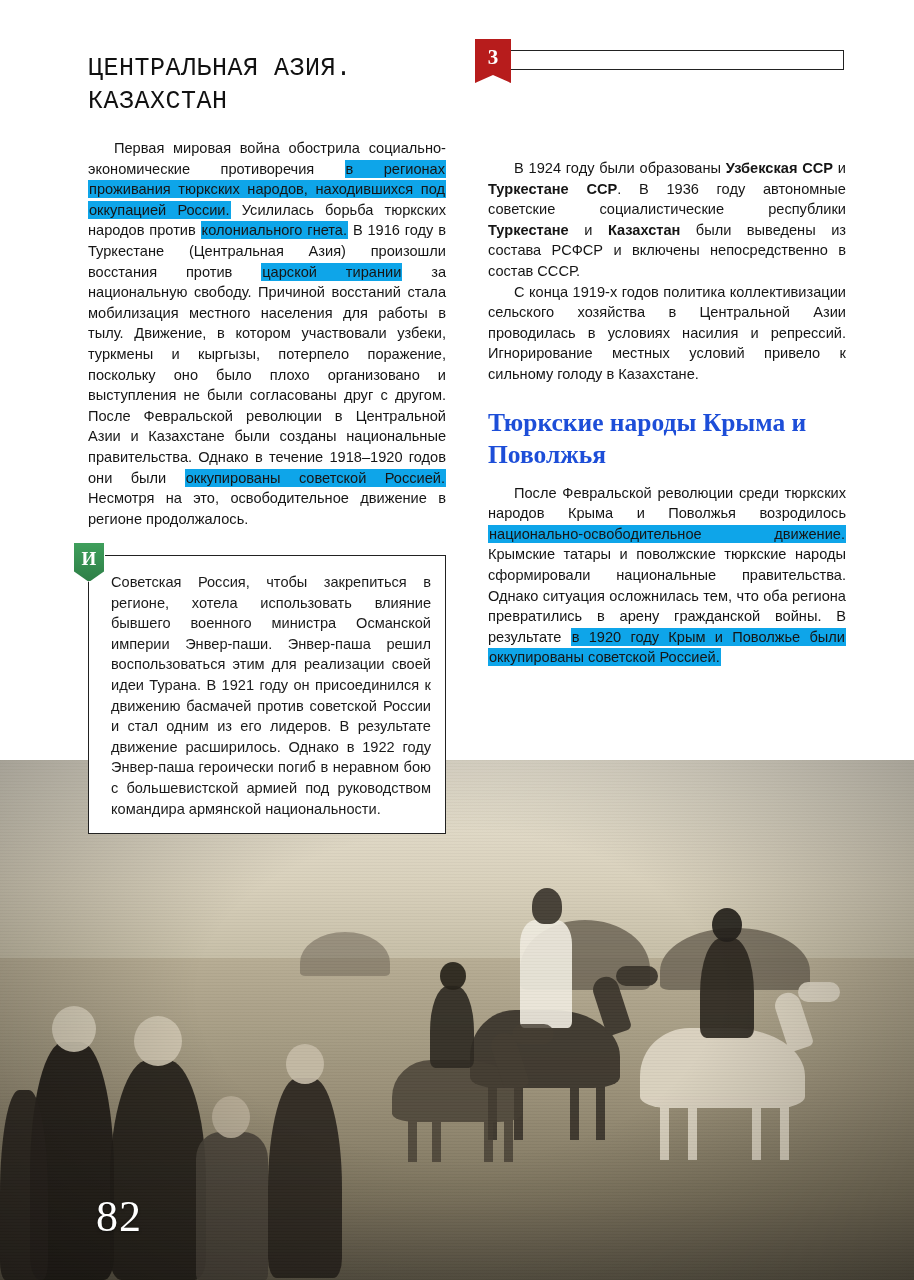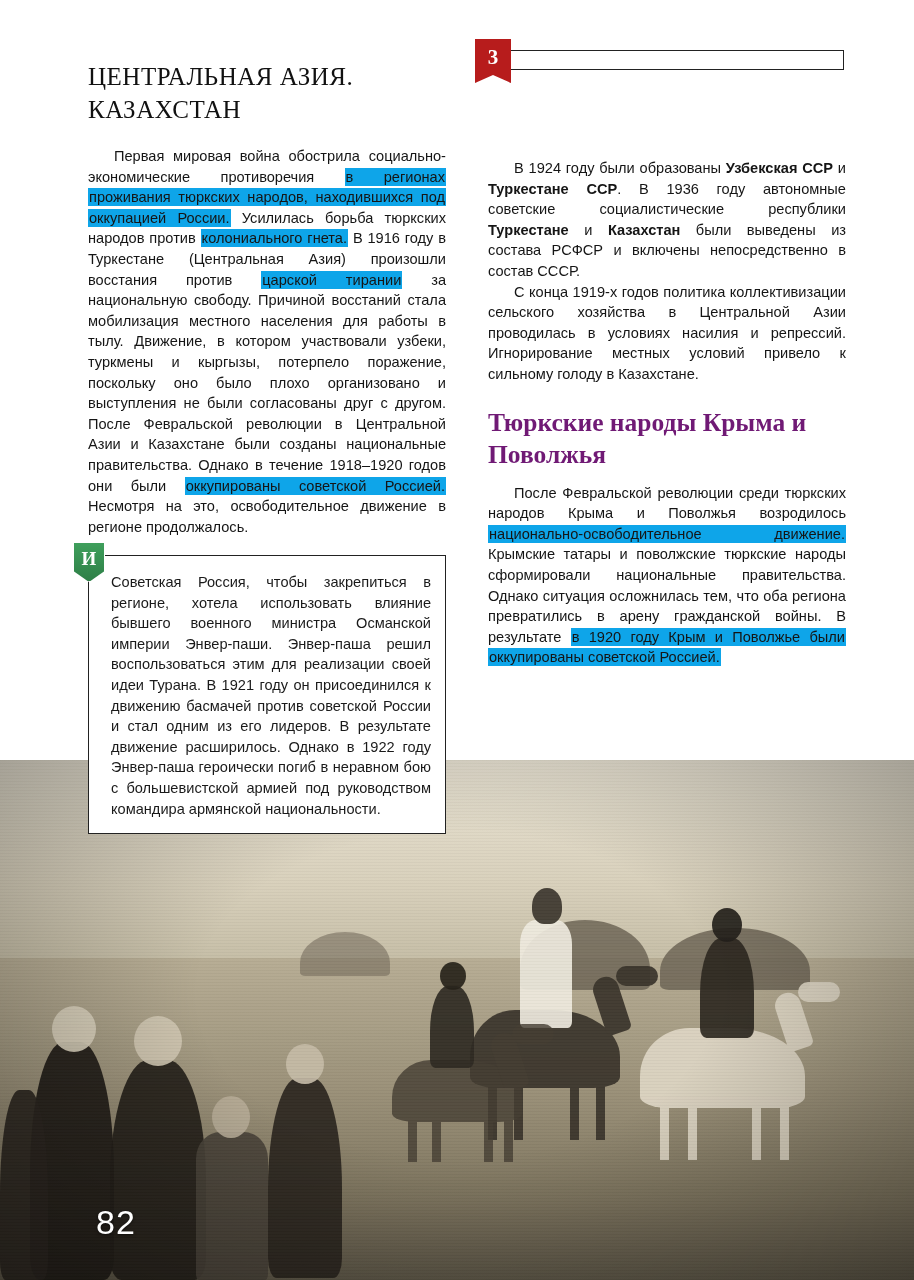--- a/index.html
+++ b/index.html
@@ -85,45 +85,45 @@
     border-radius: 50% 50% 6% 6% / 70% 70% 8% 8%;
     opacity: .85;
   }
 
   
   .page-number {
     position: absolute;
     left: 96px;
     bottom: 38px;
     color: #ffffff;
-    font-size: 34px;
+    font-size: 44px;
     letter-spacing: 1px;
-    font-family: Liberation Sans, sans-serif;
+    font-family: Liberation Serif, serif;
     text-shadow: 0 1px 3px rgba(0,0,0,.5);
   }
 
   
   .col {
     position: absolute;
     width: 358px;
     font-size: 14.6px;
     line-height: 20.6px;
     text-align: justify;
     color: #151515;
   }
   .col.left { left: 88px; top: 50px; }
   .col.right { left: 488px; top: 50px; }
 
   h1.chapter-title {
-    font-family: Liberation Serif, serif;
+    font-family: Liberation Mono, monospace;
     font-size: 25px;
     line-height: 33px;
     font-weight: 400;
     letter-spacing: .5px;
-    margin: 10px 0 20px 0;
+    margin: 2px 0 20px 0;
     color: #111;
     text-transform: uppercase;
     text-align: left;
   }
 
   p.para {
     margin: 0;
     text-indent: 26px;
   }
   p.para + p.para { margin-top: 0px; }
@@ -204,21 +204,21 @@
     border: 1px solid #ffffff;
     box-shadow: 0 0 0 1px #2e7f47;
   }
 
   
   h2.section-title {
     font-family: "Liberation Serif", serif;
     font-size: 25.5px;
     line-height: 32px;
     font-weight: 700;
-    color: #701a75;
+    color: #1d4ed8;
     margin: 22px 0 12px 0;
     text-align: left;
   }
 </style>
 </head>
 <body>
 
 <div class="page">
 
   <div class="photo">

